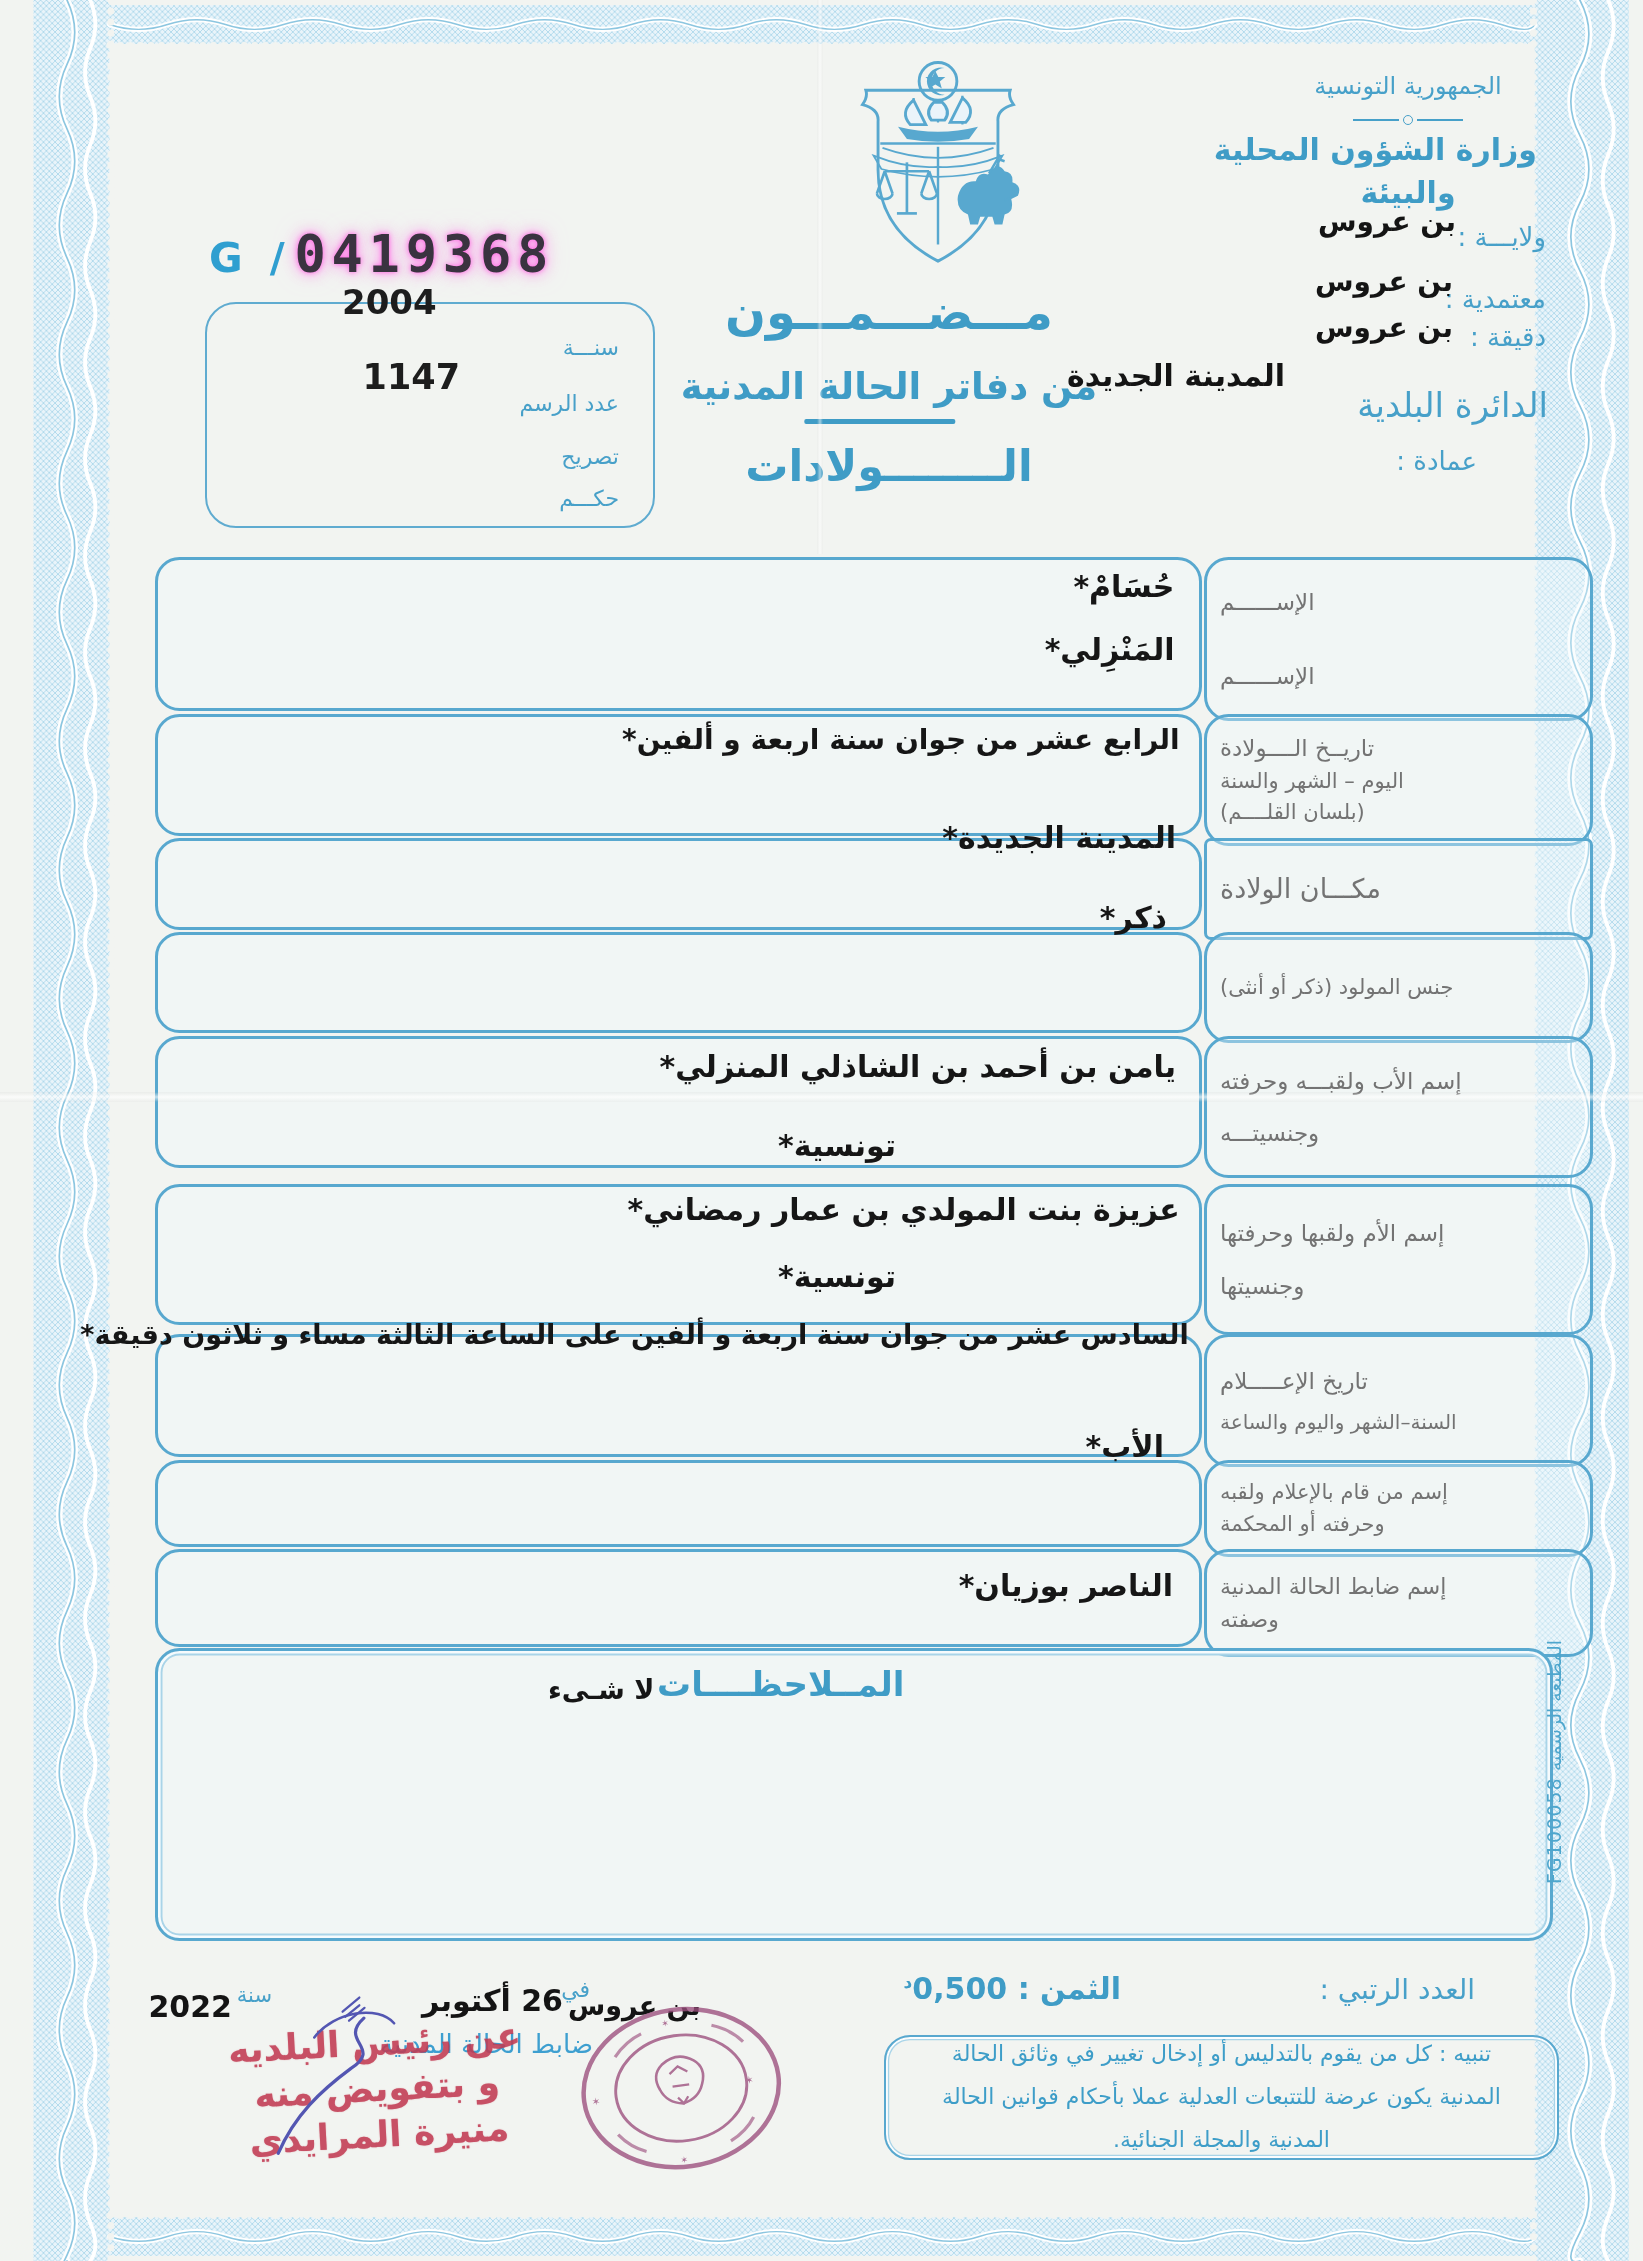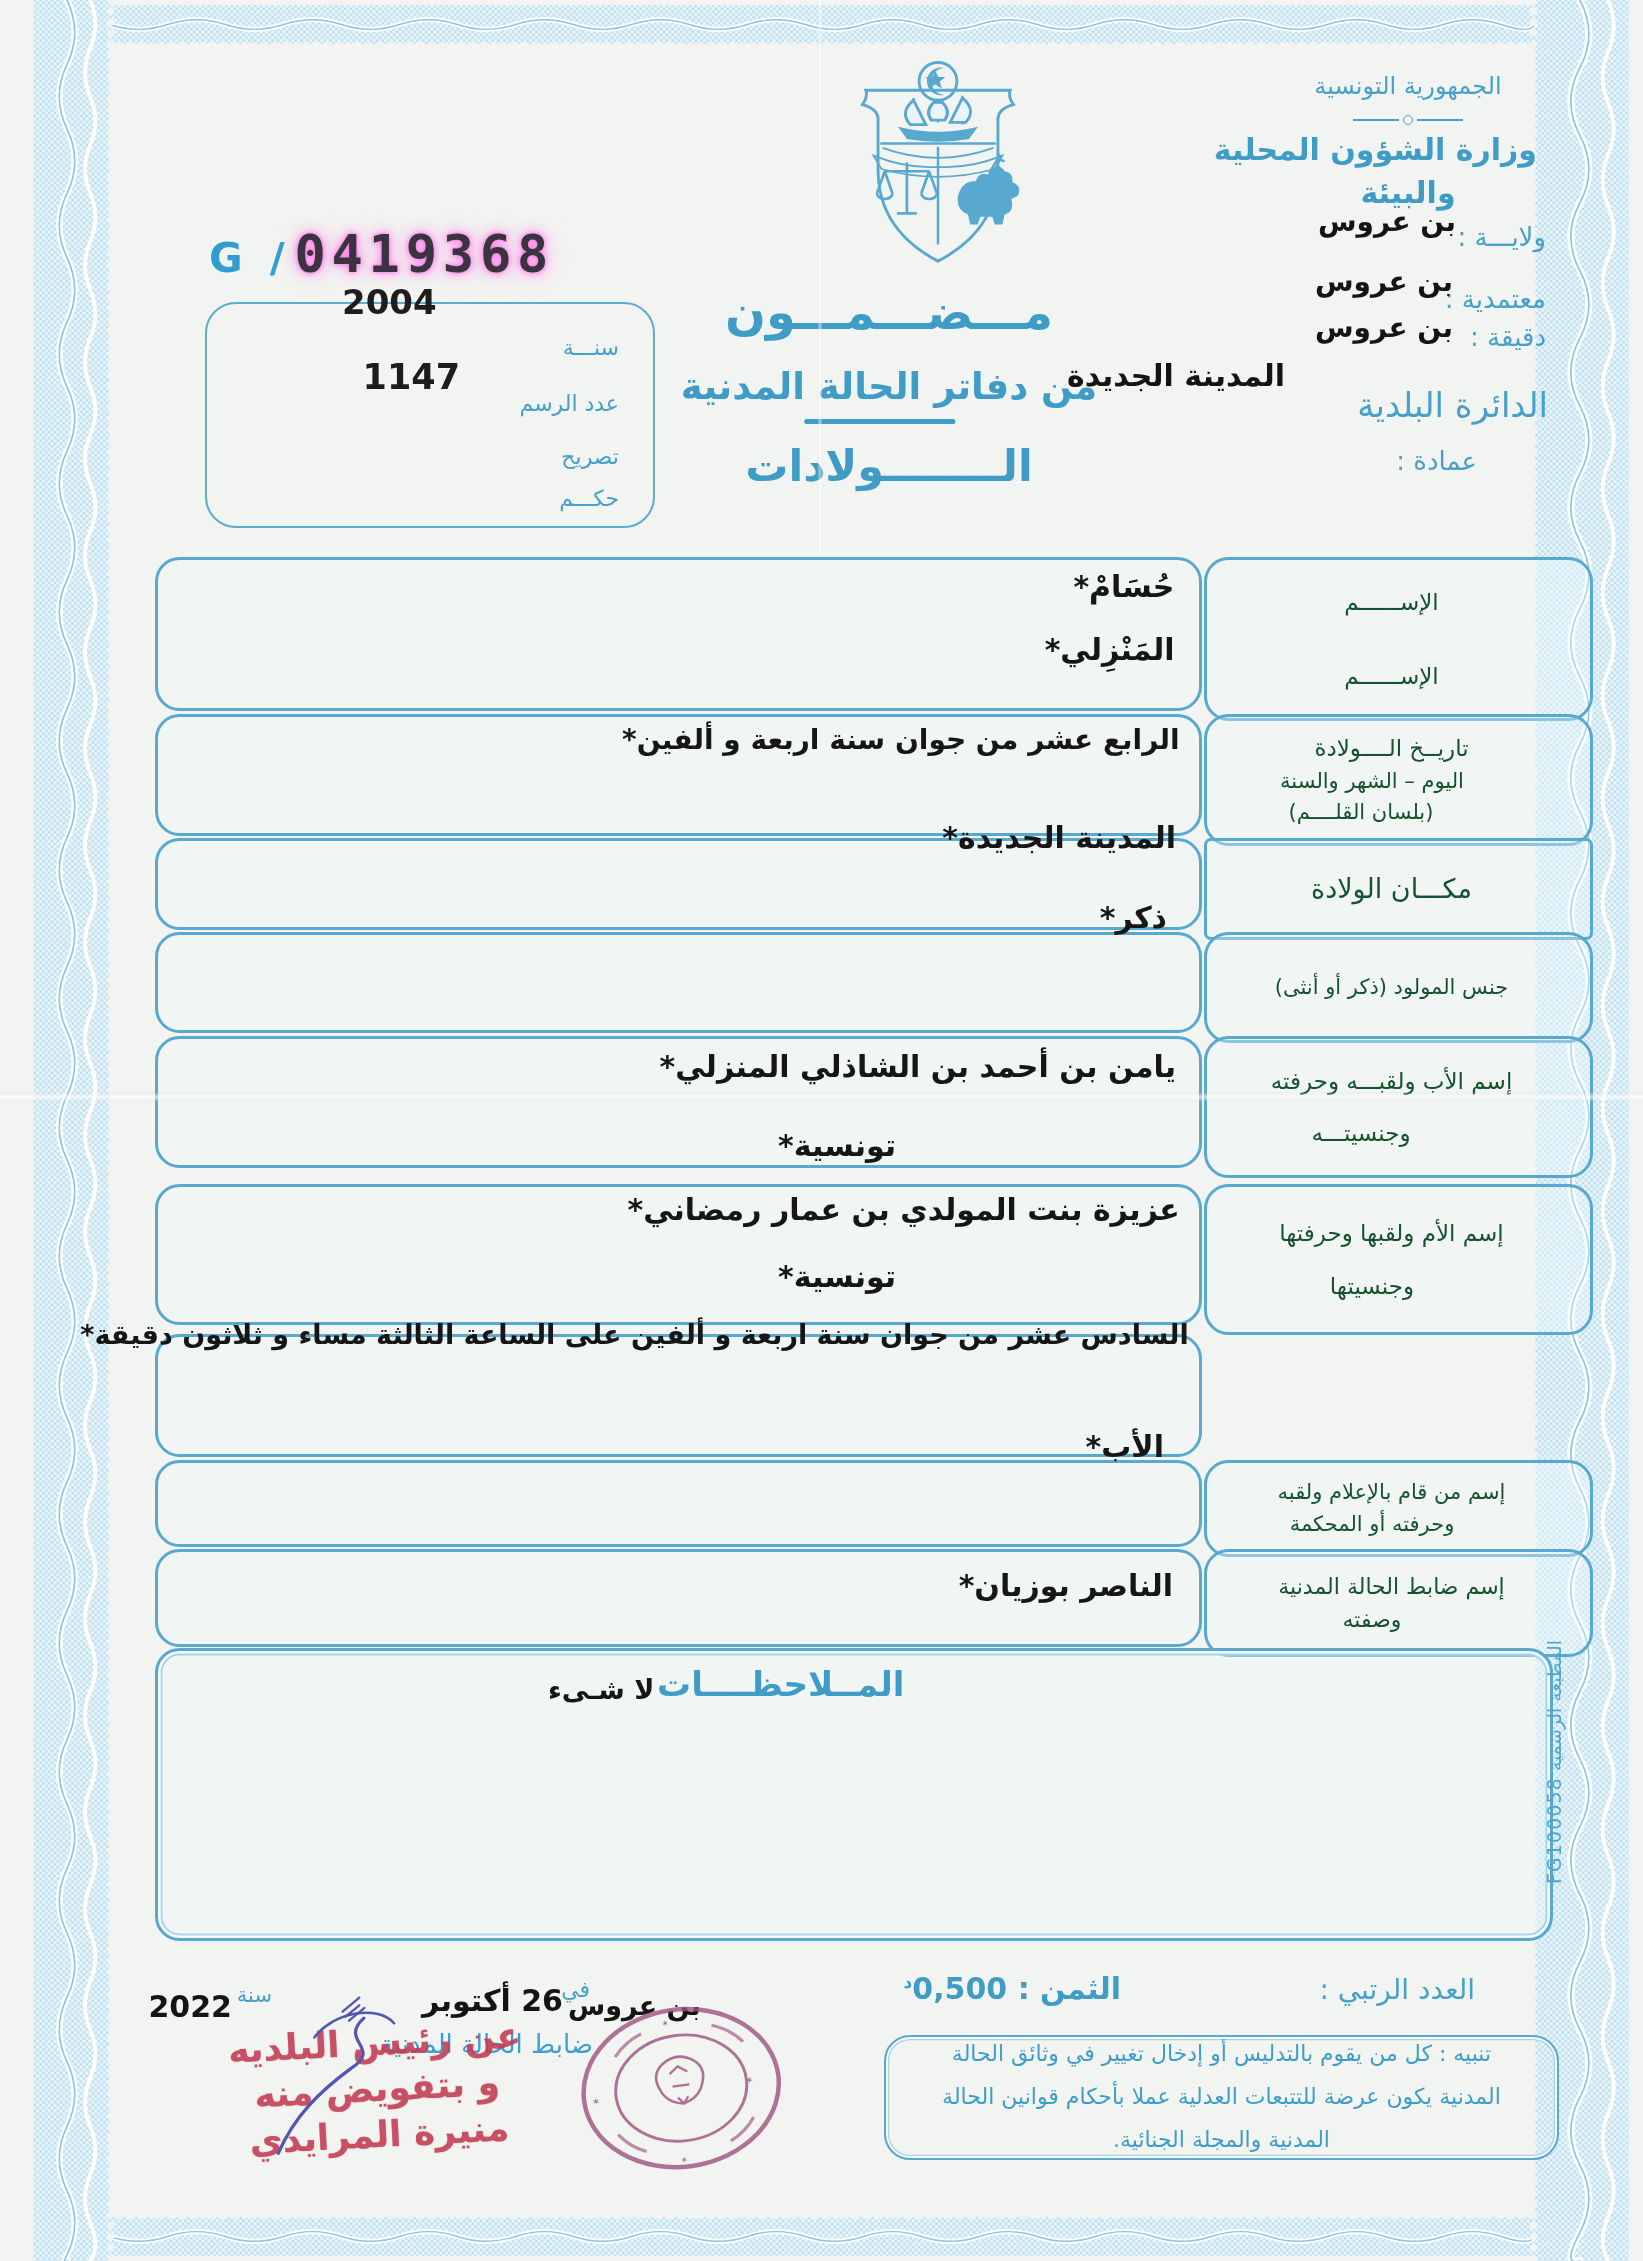--- a/index.html
+++ b/index.html
@@ -4,21 +4,21 @@
 <style>
   html,body{margin:0;padding:0;background:#e8e9e6;}
   .page{position:relative;width:1643px;height:2261px;background:#f2f4f1;overflow:hidden;
         font-family:"DejaVu Sans",sans-serif;color:#1d1d1d;}
   .abs{position:absolute;}
   
   #bands{position:absolute;inset:0;z-index:0;}
   
   .fbox{position:absolute;border:3.2px solid #58a8cf;border-radius:24.5px;background:rgba(240,248,252,.35);}
   .lblbox{display:flex;flex-direction:column;justify-content:center;padding:5.2px 27px 5.2px 13px;}
-  .lbl{color:#14532d;font-size:23px;line-height:1.5;text-align:center;}
+  .lbl{color:#737373;font-size:23px;line-height:1.5;text-align:left;}
   .lbl.ind1{margin-right:39px;}
   .lbl.ind2{margin-right:61px;}
   .val{position:absolute;font-weight:bold;color:#161616;font-size:30px;white-space:nowrap;z-index:5;}
   
   .blue{color:#47a0c9;}
   .bluebold{color:#3f9cc6;font-weight:bold;}
   .blackval{color:#141414;font-weight:bold;}
   .hdr-line{position:absolute;white-space:nowrap;}
   
   .serial-prefix{font-size:41px;font-weight:bold;color:#2f9fd0;letter-spacing:6.4px;}
@@ -208,20 +208,24 @@
     <span class="val" style="right:303px;top:72px;">تونسية*</span>
   </div>
   <div class="fbox lblbox" style="left:1204px;top:1184px;width:343px;height:135px;">
     <div class="lbl">إسم الأم ولقبها وحرفتها</div>
     <div class="lbl ind1" style="margin-top:19.3px;">وجنسيتها</div>
   </div>
 
   <div class="fbox" style="left:155px;top:1334px;width:1041px;height:117px;">
     <span class="val" style="right:10.3px;top:-18px;font-size:27px;">السادس عشر من جوان سنة اربعة و ألفين على الساعة الثالثة مساء و ثلاثون دقيقة*</span>
   </div>
+  <div class="fbox lblbox" style="left:1204px;top:1334px;width:343px;height:117px;">
+    <div class="lbl">تاريخ الإعـــــلام</div>
+    <div class="lbl" style="font-size:20px;margin-top:9px;">السنة–الشهر واليوم والساعة</div>
+  </div>
 
   <div class="fbox" style="left:155px;top:1460px;width:1041px;height:81px;">
     <span class="val" style="right:35px;top:-34px;">الأب*</span>
   </div>
   <div class="fbox lblbox" style="left:1204px;top:1460px;width:343px;height:81px;">
     <div class="lbl" style="font-size:21px;">إسم من قام بالإعلام ولقبه</div>
     <div class="lbl ind1" style="font-size:21px;">وحرفته أو المحكمة</div>
   </div>
 
   <div class="fbox" style="left:155px;top:1549px;width:1041px;height:92px;">

